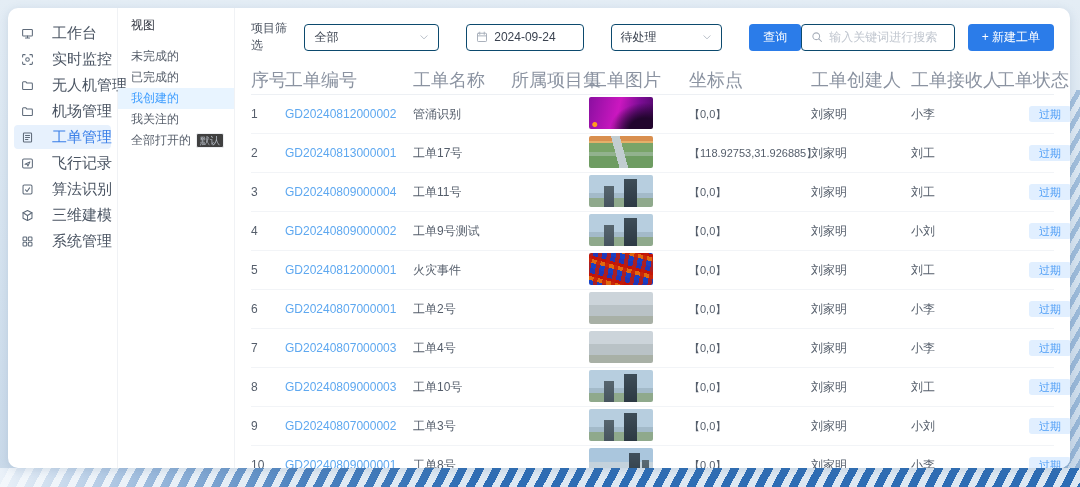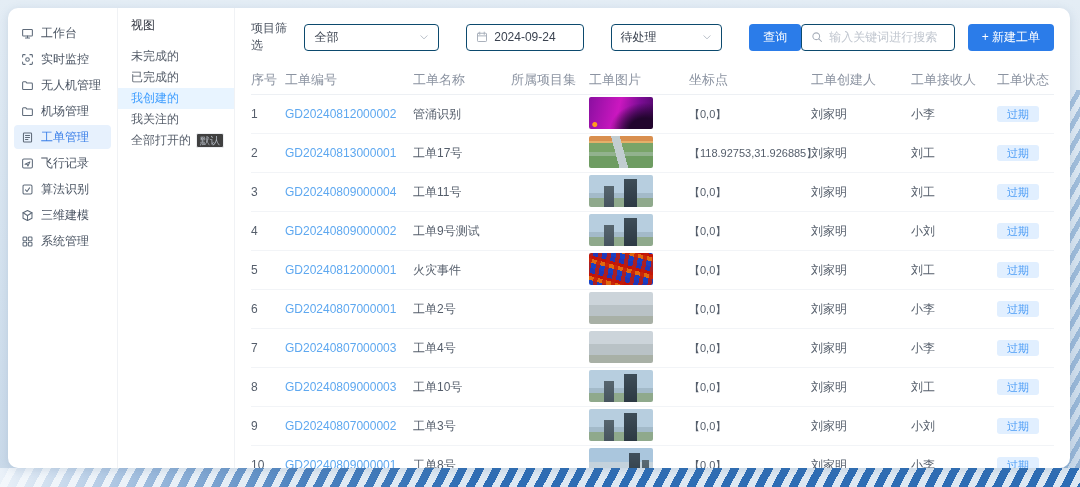--- a/index.html
+++ b/index.html
@@ -20,21 +20,21 @@
       repeating-linear-gradient(118deg,#2e6db4 0 8px,#dde8f2 8px 15px);
   }
   .window{
     position:absolute;left:8px;top:8px;width:1062px;height:460px;
     background:#fff;border-radius:10px;overflow:hidden;display:flex;
     box-shadow:0 2px 10px rgba(80,110,150,.18);
   }
 
   
   .nav{width:110px;flex-shrink:0;border-right:1px solid #f0f2f5;padding-top:13px;box-sizing:border-box;}
-  .nav-item{display:flex;align-items:center;gap:7px;height:24px;margin:0 6px 2px;padding:0 7px;border-radius:4px;font-size:12px;color:#4b5563;cursor:pointer;white-space:nowrap;}
+  .nav-item{display:flex;align-items:center;gap:18px;height:24px;margin:0 6px 2px;padding:0 7px;border-radius:4px;font-size:15px;color:#4b5563;cursor:pointer;white-space:nowrap;}
   .nav-item.active{background:#e7f1fd;color:#3a7fe8;}
   .nav-icon{display:inline-flex;color:#5f6b7a;}
   .nav-icon svg{width:13px;height:13px;display:block;}
 
   
   .views{width:117px;flex-shrink:0;border-right:1px solid #f0f2f5;padding-top:9px;box-sizing:border-box;}
   .views-title{font-size:12px;font-weight:normal;color:#303540;padding:0 13px 12px;}
   .view-item{display:flex;align-items:center;gap:5px;height:21px;padding:0 13px;font-size:12px;color:#565e6a;cursor:pointer;white-space:nowrap;}
   .view-item.active{background:#e8f4ff;color:#409eff;}
   .tag{font-size:10px;color:#b4bac3;background:#404040;border:1px solid #eceef1;padding:0 3px;border-radius:2px;line-height:13px;}
@@ -52,26 +52,26 @@
   .w150{width:150px;}.w122{width:122px;}.w128{width:128px;}.w168{width:168px;}
   .chev svg{width:10px;height:10px;display:block;color:#b9bfc9;}
   .inicon{display:inline-flex;margin-right:6px;color:#a8afba;}
   .inicon svg{width:12px;height:12px;display:block;}
   .ph{color:#c0c6cf;}
   .btn{height:27px;border:none;border-radius:4px;background:#2b7ce9;color:#fff;font-size:12px;padding:0 14px;cursor:pointer;font-family:inherit;white-space:nowrap;}
   .sgap{width:13px;flex-shrink:0;}
 
   
   .table{flex:1;padding:0 16px;--cols:34px 128px 98px 78px 100px 122px 100px 86px 57px;}
-  .thead{display:grid;grid-template-columns:var(--cols);height:29px;align-items:center;font-size:13px;color:#8b93a1;border-bottom:1px solid #edf0f4;}
+  .thead{display:grid;grid-template-columns:var(--cols);height:29px;align-items:center;font-size:18px;color:#8b93a1;border-bottom:1px solid #edf0f4;}
   .tr{display:grid;grid-template-columns:var(--cols);height:38px;align-items:center;border-bottom:1px solid #f2f4f7;font-size:12px;color:#555e6b;}
   .td,.th{white-space:nowrap;overflow:visible;}
   .link{color:#5ea8f0;cursor:pointer;}
   .coord{font-size:11px;}
-  .badge{background:#e1efff;color:#4f9ef6;font-size:11px;padding:2px 10px;border-radius:3px;cursor:default;}
+  .badge{background:#e1efff;color:#4f9ef6;font-size:11px;padding:2px 10px;border-radius:3px;cursor:default;margin-left:32px;}
 
   
   .thumb{width:64px;height:32px;border-radius:2px;display:inline-block;cursor:pointer;}
   .thumb-thermal-purple{background:
     radial-gradient(circle at 9% 86%,#ff9b1e 0 2px,rgba(255,155,30,0) 3px),
     radial-gradient(90% 140% at 88% 105%,#22052e 0 28%,rgba(34,5,46,0) 62%),
     linear-gradient(105deg,#8a0fa0,#cb17c0 45%,#7c0d95 72%,#4a0764);}
   .thumb-aerial-green{background:
     linear-gradient(75deg,rgba(0,0,0,0) 42%,#c2cdd0 42%,#c2cdd0 54%,rgba(0,0,0,0) 54%),
     linear-gradient(180deg,#d98f4f 0 16%,#e4b06a 16% 22%,#79a468 22% 50%,#92b28e 50% 62%,#6e9c62 62% 100%);}

